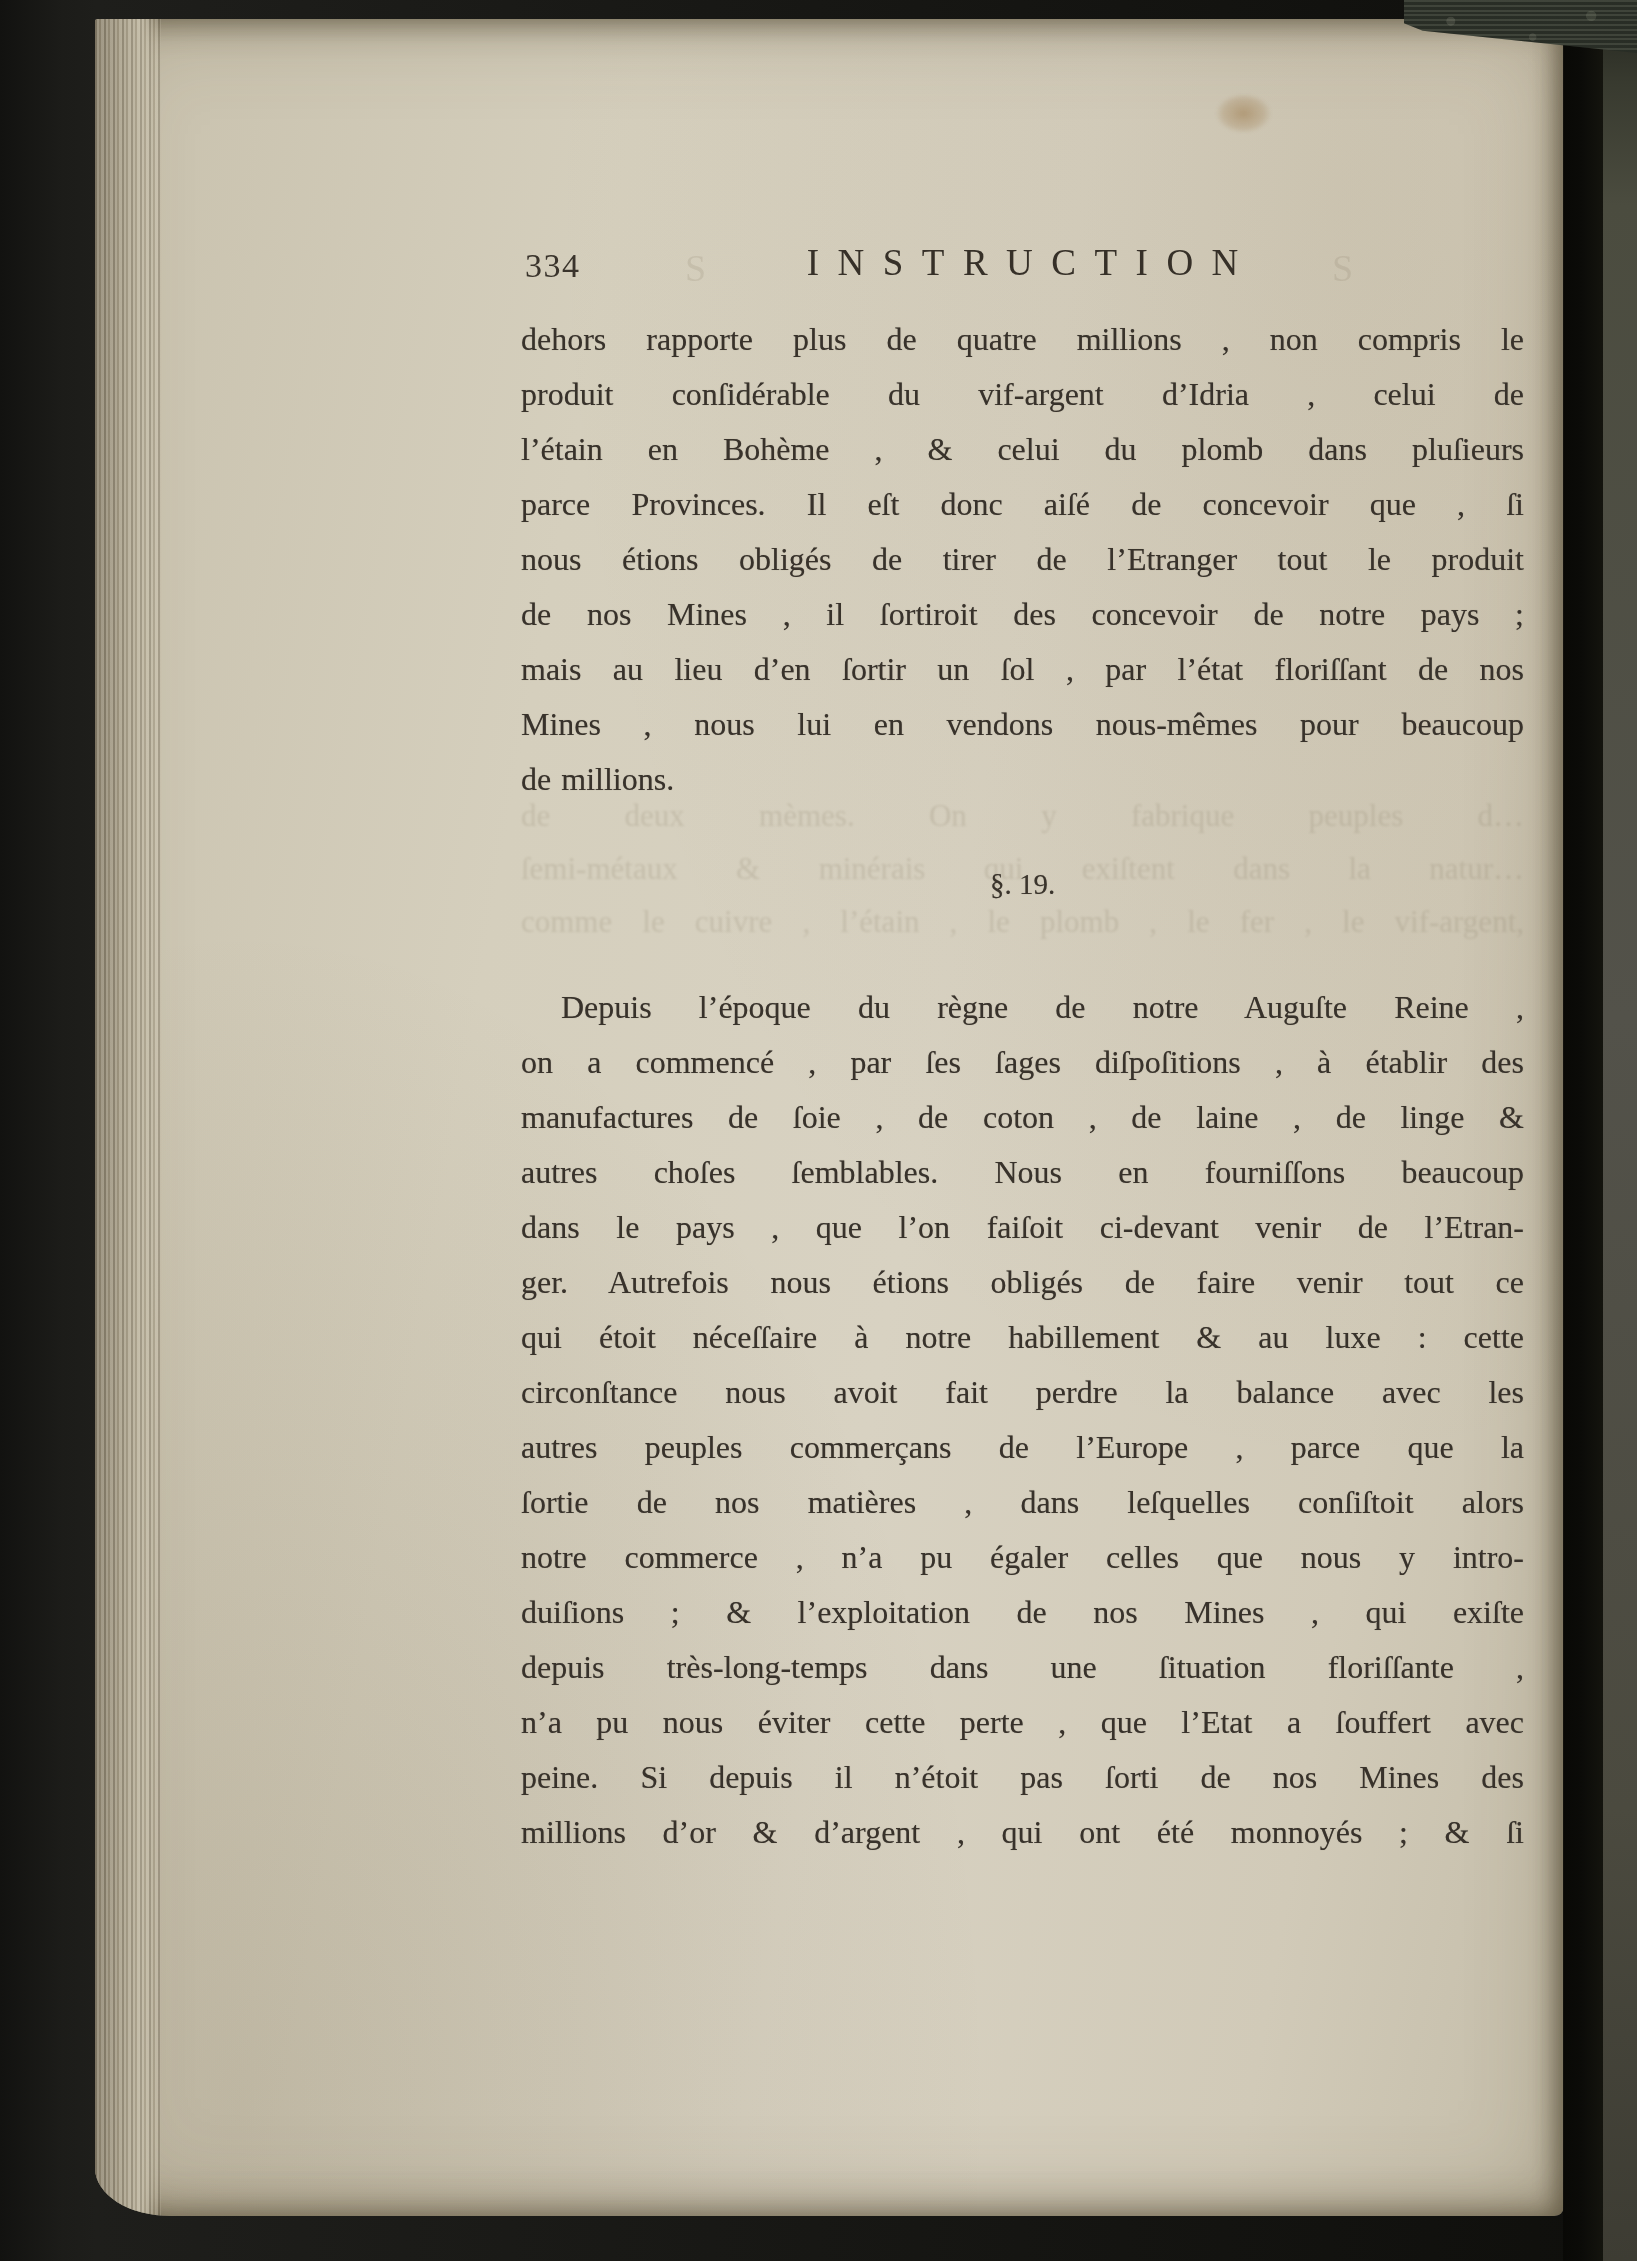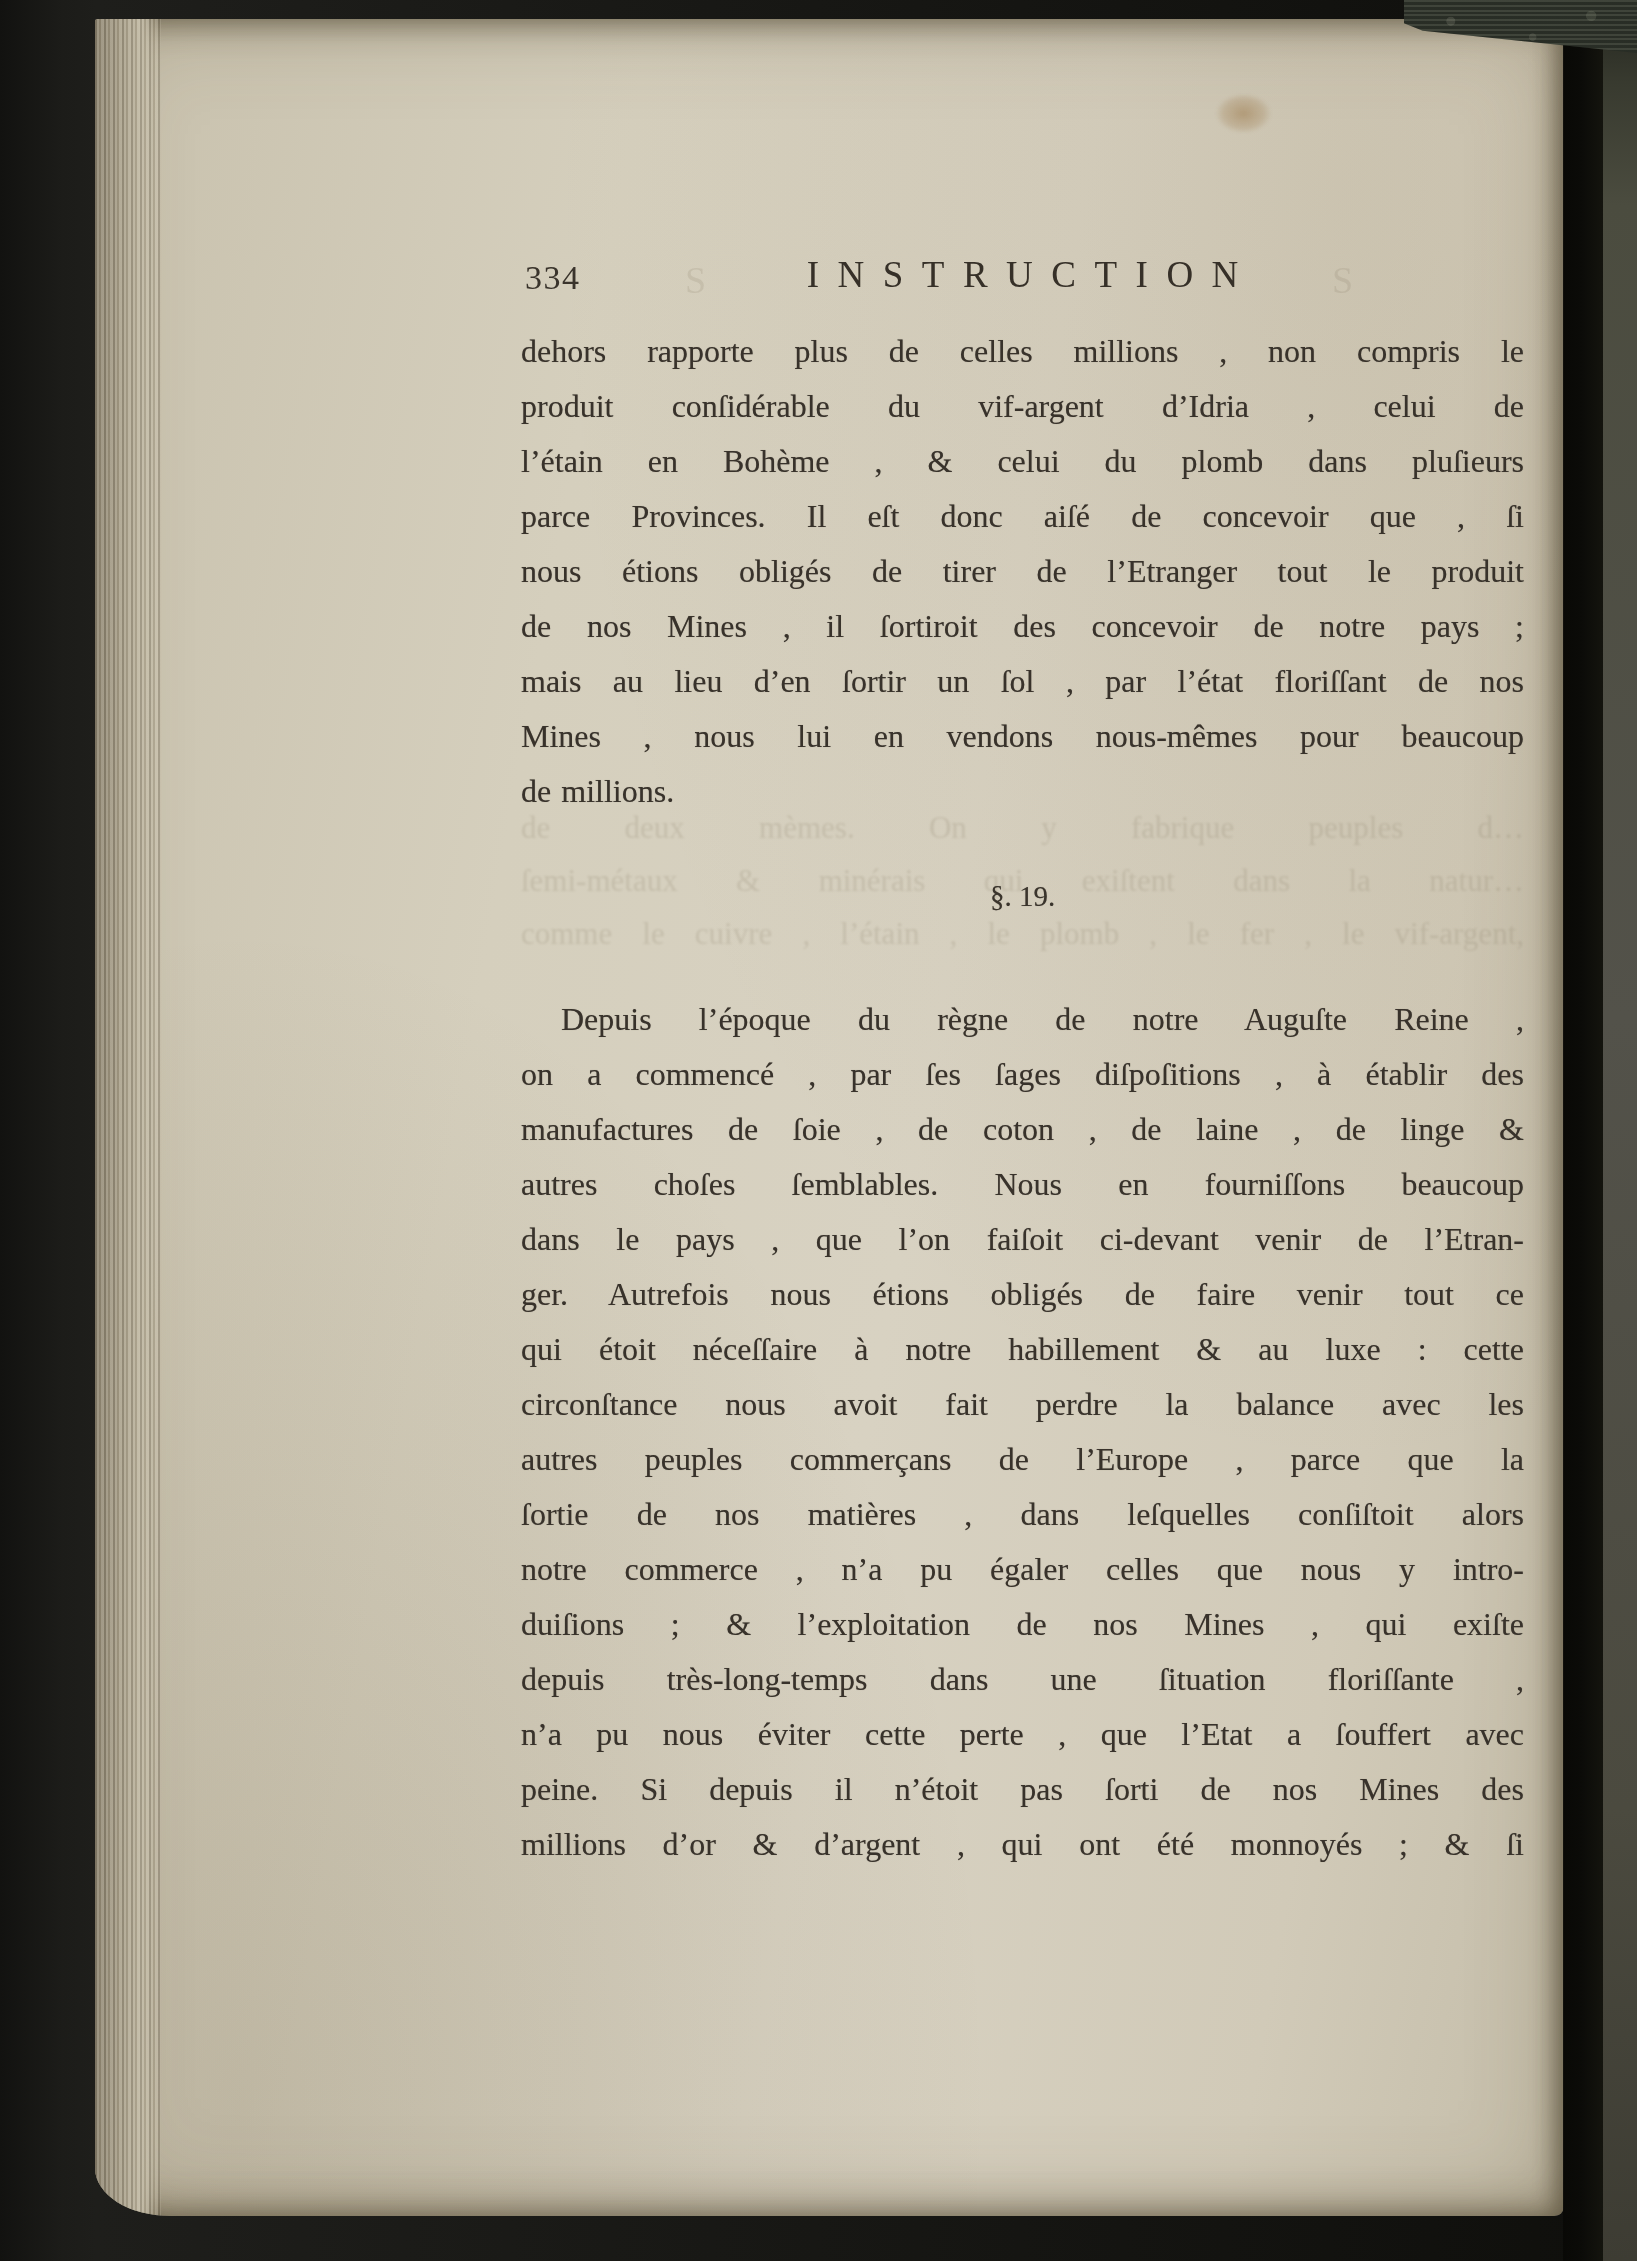--- a/index.html
+++ b/index.html
@@ -56,21 +56,21 @@
     position:absolute;left:1404px;top:0;width:234px;height:53px;
     background:
       radial-gradient(circle at 20% 40%, rgba(190,190,170,0.16) 0 4.1px, transparent 4.8px),
       radial-gradient(circle at 55% 70%, rgba(200,200,180,0.12) 0 3.4px, transparent 4.1px),
       radial-gradient(circle at 80% 30%, rgba(180,185,160,0.15) 0 4.8px, transparent 5.5px),
       repeating-linear-gradient(180deg, rgba(170,172,150,0.14) 0 2.1px, rgba(20,22,16,0.2) 2.1px 4.8px),
       #2e332b;
     clip-path:polygon(0 0,100% 0,100% 100%,8% 58%,0 44%);
   }
   
-  .content{position:absolute;left:0;top:16px;width:100%;height:100%;color:#38322b;}
+  .content{position:absolute;left:0;top:4px;width:100%;height:100%;color:#38322b;}
   .header-row{position:absolute;left:426px;top:218px;width:1003px;height:53px;}
   .pagenum{
     position:absolute;left:4.1px;top:5.5px;font-size:34px;letter-spacing:1.4px;color:#3a342c;
   }
   .runhead{
     position:absolute;left:0;right:0;top:0;text-align:center;
     font-size:37px;letter-spacing:0.50em;text-indent:0.50em;color:#363028;
   }
   .para{position:absolute;left:426px;width:1003px;}
   .p1{top:289px;}
@@ -106,21 +106,21 @@
 
       <div class="header-row">
         <span class="pagenum">334</span>
         <span class="runhead">INSTRUCTION</span>
       </div>
 
       <span class="ghost-s gs-left">S</span>
       <span class="ghost-s gs-right">S</span>
 
       <div class="para p1">
-        <div class="bl j">dehors rapporte plus de celles millions , non compris le</div>
+        <div class="bl j">dehors rapporte plus de quatre millions , non compris le</div>
         <div class="bl j">produit conſidérable du vif-argent d’Idria , celui de</div>
         <div class="bl j">l’étain en Bohème , &amp; celui du plomb dans pluſieurs</div>
         <div class="bl j">parce Provinces. Il eſt donc aiſé de concevoir que , ſi</div>
         <div class="bl j">nous étions obligés de tirer de l’Etranger tout le produit</div>
         <div class="bl j">de nos Mines , il ſortiroit des concevoir de notre pays ;</div>
         <div class="bl j">mais au lieu d’en ſortir un ſol , par l’état floriſſant de nos</div>
         <div class="bl j">Mines , nous lui en vendons nous-mêmes pour beaucoup</div>
         <div class="bl last">de millions.</div>
       </div>
 

